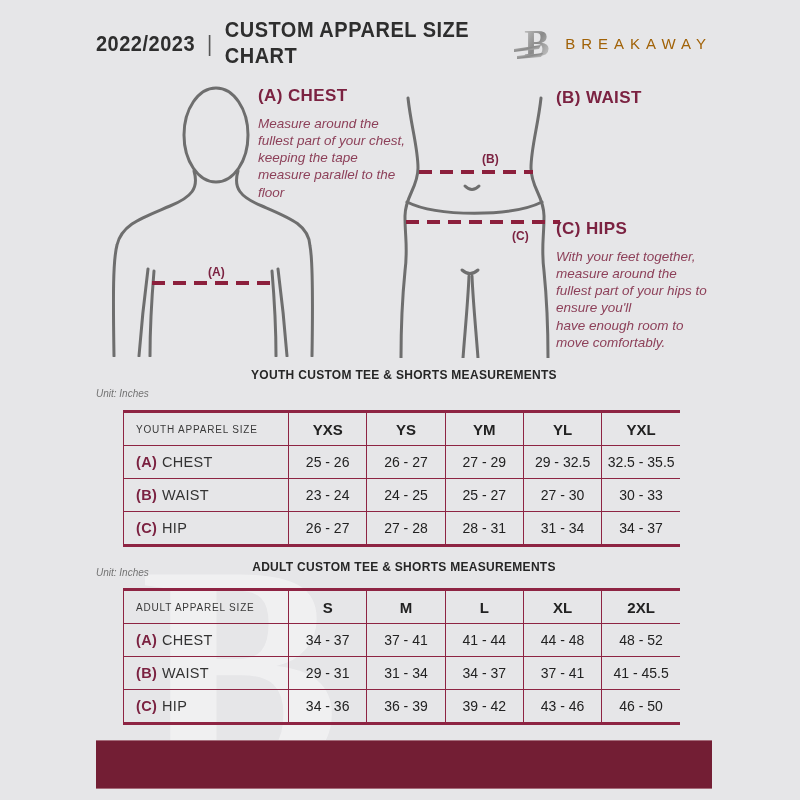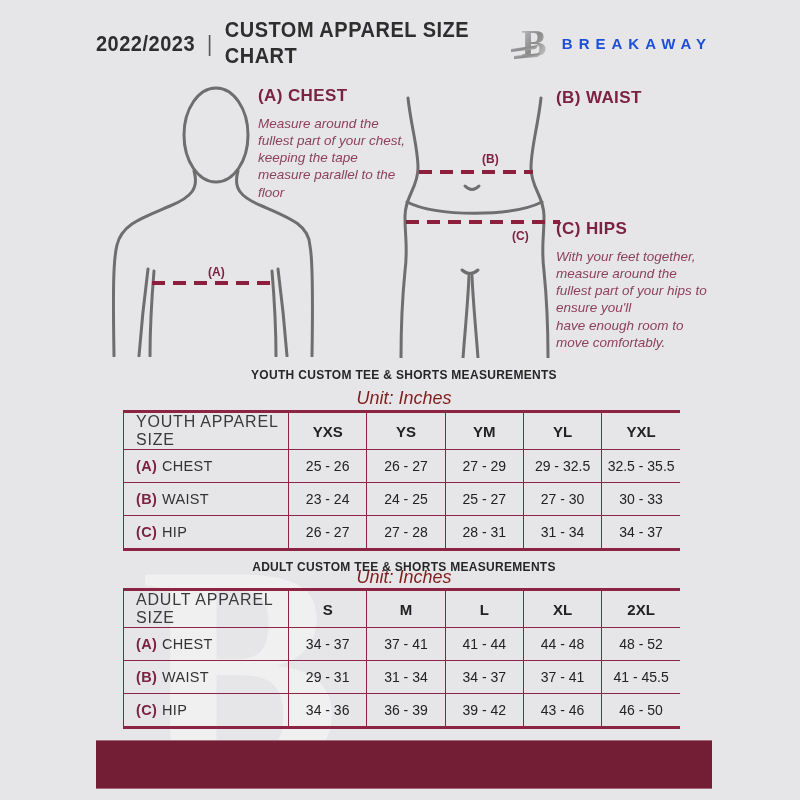--- a/index.html
+++ b/index.html
@@ -8,52 +8,52 @@
     font-family:"Liberation Sans",sans-serif;overflow:hidden;color:#2d2d2d;
   }
   
   .hdr{position:absolute;left:96px;top:20px;width:616px;height:46px;
        display:flex;align-items:center;justify-content:flex-end;}
   .hdr-title{display:flex;align-items:center;gap:12px;
        font-weight:bold;font-size:20px;letter-spacing:.5px;color:#2e2e2e;
        transform:scaleY(1.12);transform-origin:left center;}
   .hdr-title .sep{font-weight:normal;color:#555;font-size:20px;}
   .brand{display:flex;align-items:center;gap:10px;}
-  .brand-name{font-weight:bold;font-size:15px;letter-spacing:6px;color:#1d4ed8;}
+  .brand-name{font-weight:normal;font-size:15px;letter-spacing:6px;color:#a16207;}
   
   .diagrams{position:absolute;left:0;top:0;width:800px;height:370px;}
   .fig{position:absolute;}
   .fig path,.fig ellipse{fill:none;stroke:#6e6e6e;stroke-width:3;stroke-linecap:round;}
   .dash{stroke:#8c1f3c;stroke-width:4;stroke-dasharray:13 8;fill:none;}
   .fig-label{fill:#7b2241;font-weight:bold;font-size:12px;font-family:"Liberation Sans",sans-serif;}
   .instr{position:absolute;}
   .instr h3{margin:0;font-size:17px;font-weight:bold;color:#7b2241;letter-spacing:.4px;}
   .instr p{margin:9px 0 0 0;font-style:italic;font-size:13.5px;line-height:1.27;
            color:#8d4059;white-space:pre-line;}
   .instr-a{left:258px;top:86px;width:155px;}
   .instr-b{left:556px;top:88px;width:152px;}
   .instr-c{left:556px;top:219px;width:156px;}
   
   .watermark{position:absolute;left:140px;top:520px;font-size:300px;line-height:1;
              font-weight:bold;color:#ffffff;opacity:.42;z-index:1;
              font-family:"Liberation Serif",serif;pointer-events:none;}
   
   .sect-title{position:absolute;left:96px;width:616px;text-align:center;
               font-weight:bold;font-size:12px;color:#262626;letter-spacing:.3px;z-index:2;}
-  .sect-unit{position:absolute;left:96px;width:616px;text-align:center;
-             font-style:italic;font-size:18px;color:#7f1d1d;z-index:2;}
+  .sect-unit{position:absolute;left:96px;width:616px;text-align:left;
+             font-style:italic;font-size:10px;color:#737373;z-index:2;}
   .size-table{position:absolute;left:123px;width:557px;border-collapse:collapse;
               table-layout:fixed;z-index:2;}
   .size-table col.c0{width:165px;}
   .size-table th,.size-table td{height:32px;padding:0;text-align:center;vertical-align:middle;}
   .size-table{border-top:3px solid #8e2443;border-bottom:3px solid #8e2443;border-left:1.5px solid #8e2443;}
   .size-table tr+tr th,.size-table tbody tr td{border-top:1.5px solid #8e2443;}
   .size-table th+th,.size-table td+td{border-left:1.5px solid #8e2443;}
   .size-table thead th{font-weight:bold;font-size:15px;color:#222;text-align:center;}
-  .size-table thead th.label-col{font-weight:normal;font-size:16px;color:#3a3a3a;
+  .size-table thead th.label-col{font-weight:normal;font-size:10px;color:#3a3a3a;
               letter-spacing:.8px;text-align:left;padding-left:12px;}
   .size-table td.row-label{text-align:left;padding-left:12px;font-size:14.5px;color:#333;
               letter-spacing:.3px;}
   .size-table td.row-label .pfx{font-weight:bold;color:#7b2241;margin-right:5px;}
   .size-table td.val{font-size:14px;color:#222;}
   .youth-title{top:368px;} .youth-unit{top:388px;}
   #youth-table{top:410px;}
   .adult-title{top:560px;} .adult-unit{top:567px;}
   #adult-table{top:588px;}
   

